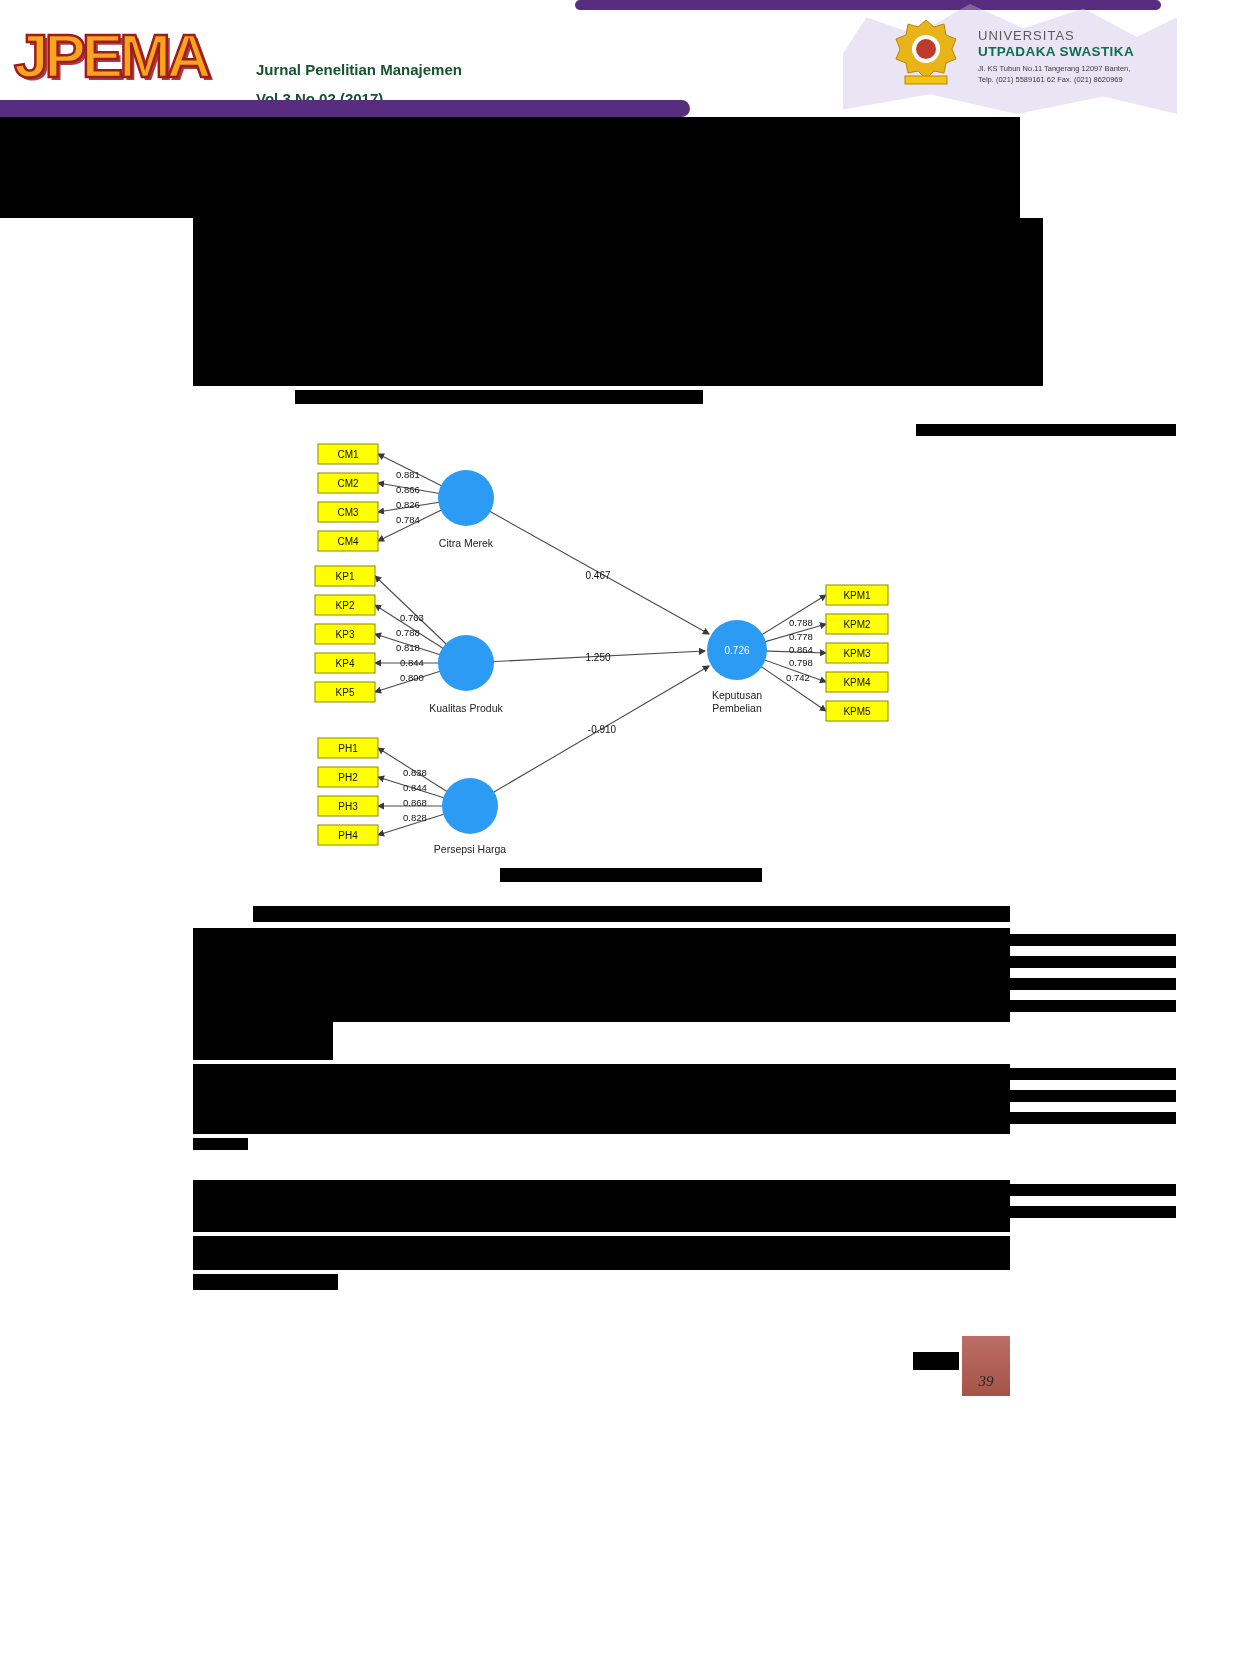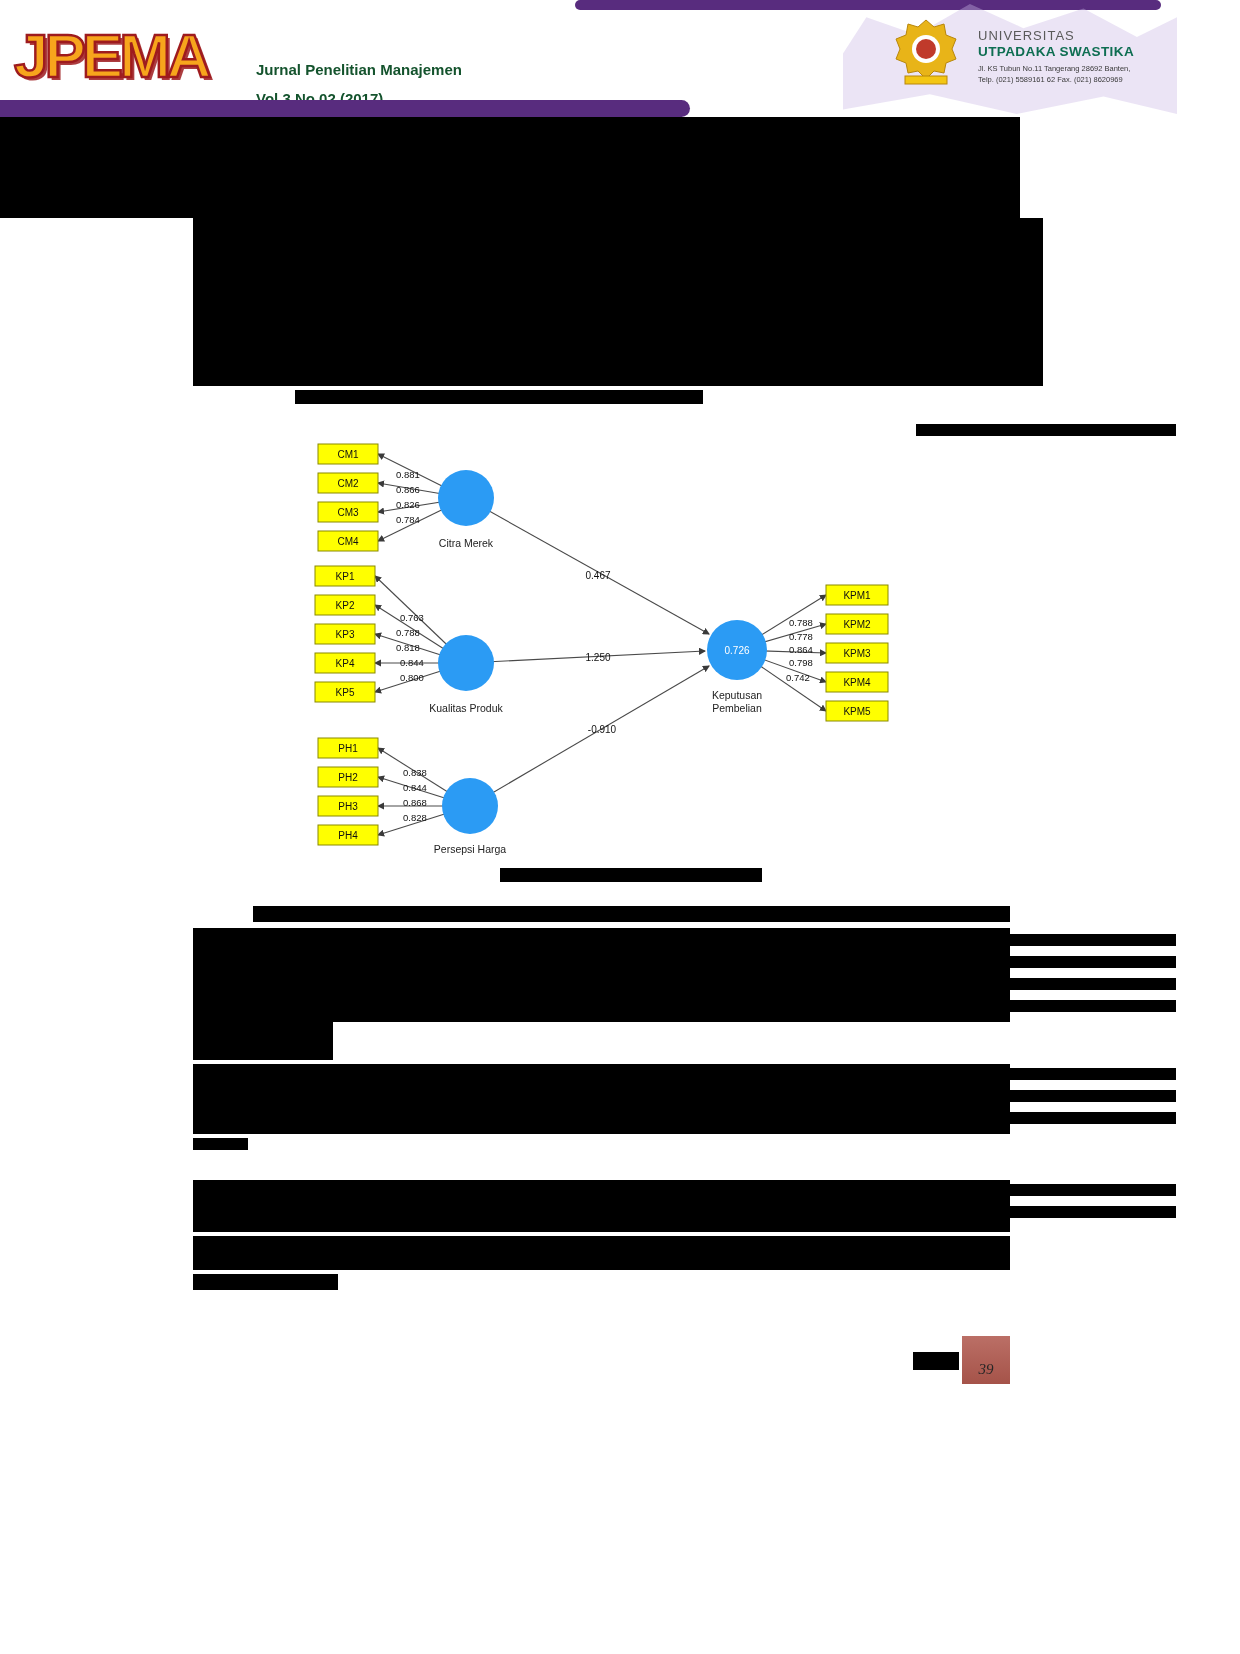--- a/index.html
+++ b/index.html
@@ -52,21 +52,21 @@
   .latent{fill:#2b9bf4;}
   .ind{fill:#ffff00;stroke:#8a8a00;stroke-width:1;}
   .ilabel{font-family:"Liberation Sans",sans-serif;font-size:10px;fill:#111;text-anchor:middle;}
   .load{font-family:"Liberation Sans",sans-serif;font-size:9.5px;fill:#111;}
   .pcoef{font-family:"Liberation Sans",sans-serif;font-size:10px;fill:#111;text-anchor:middle;}
   .clabel{font-family:"Liberation Sans",sans-serif;font-size:10.5px;fill:#222;text-anchor:middle;}
   .rsq{font-family:"Liberation Sans",sans-serif;font-size:10px;fill:#ffffff;text-anchor:middle;}
 
   
   .page-num-box{
-    position:absolute;left:962px;top:1336px;width:48px;height:48px;
+    position:absolute;left:962px;top:1336px;width:48px;height:60px;
     background:linear-gradient(#bb6f66,#a55349);
     display:flex;align-items:flex-end;justify-content:center;
     padding-bottom:6px;box-sizing:border-box;
   }
   .page-num{
     font-family:"Liberation Serif",serif;font-style:italic;
     font-size:15px;color:#262626;
   }
 </style>
 </head>
@@ -88,21 +88,21 @@
     <path d="M33 2 L41 9 L51 6 L53 17 L63 21 L59 31 L63 41 L53 45 L51 55 L41 53 L33 61 L25 53 L15 55 L13 45 L3 41 L7 31 L3 21 L13 17 L15 6 L25 9 Z" fill="#e8b418" stroke="#b8860b" stroke-width="1"></path>
     <circle cx="33" cy="31" r="14" fill="#ffffff"></circle>
     <circle cx="33" cy="31" r="10" fill="#c03a2b"></circle>
     <rect x="12" y="58" width="42" height="8" fill="#f3c613" stroke="#b8860b"></rect>
   </svg>
 
   <div class="univ-text">
     <div class="univ-name1">UNIVERSITAS</div>
     <div class="univ-name2">UTPADAKA SWASTIKA</div>
     <div class="univ-addr">
-      <div>Jl. KS Tubun No.11 Tangerang 28692 Banten,</div>
+      <div>Jl. KS Tubun No.11 Tangerang 12097 Banten,</div>
       <div>Telp. (021) 5589161 62 Fax. (021) 8620969</div>
     </div>
   </div>
 
   <div class="header-bar"></div>
 
   <div>
     <div class="rb" style="left:0;top:117px;width:1020px;height:101px;"></div>
     <div class="rb" style="left:193px;top:218px;width:850px;height:168px;"></div>
     <div class="rb" style="left:295px;top:390px;width:408px;height:14px;"></div>

